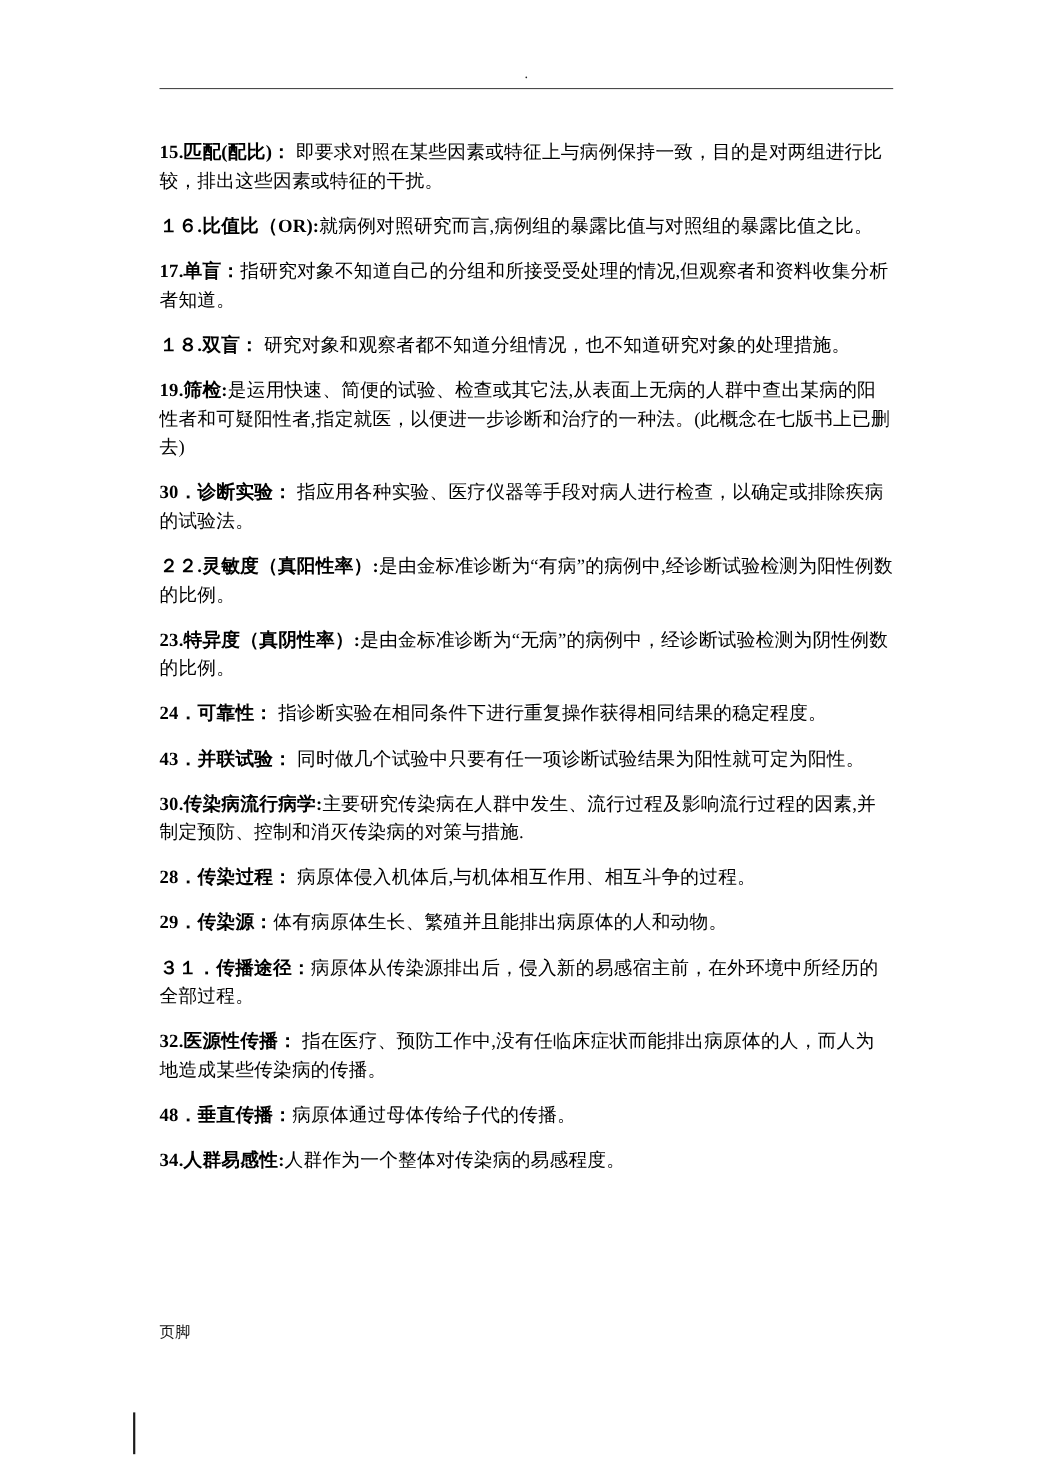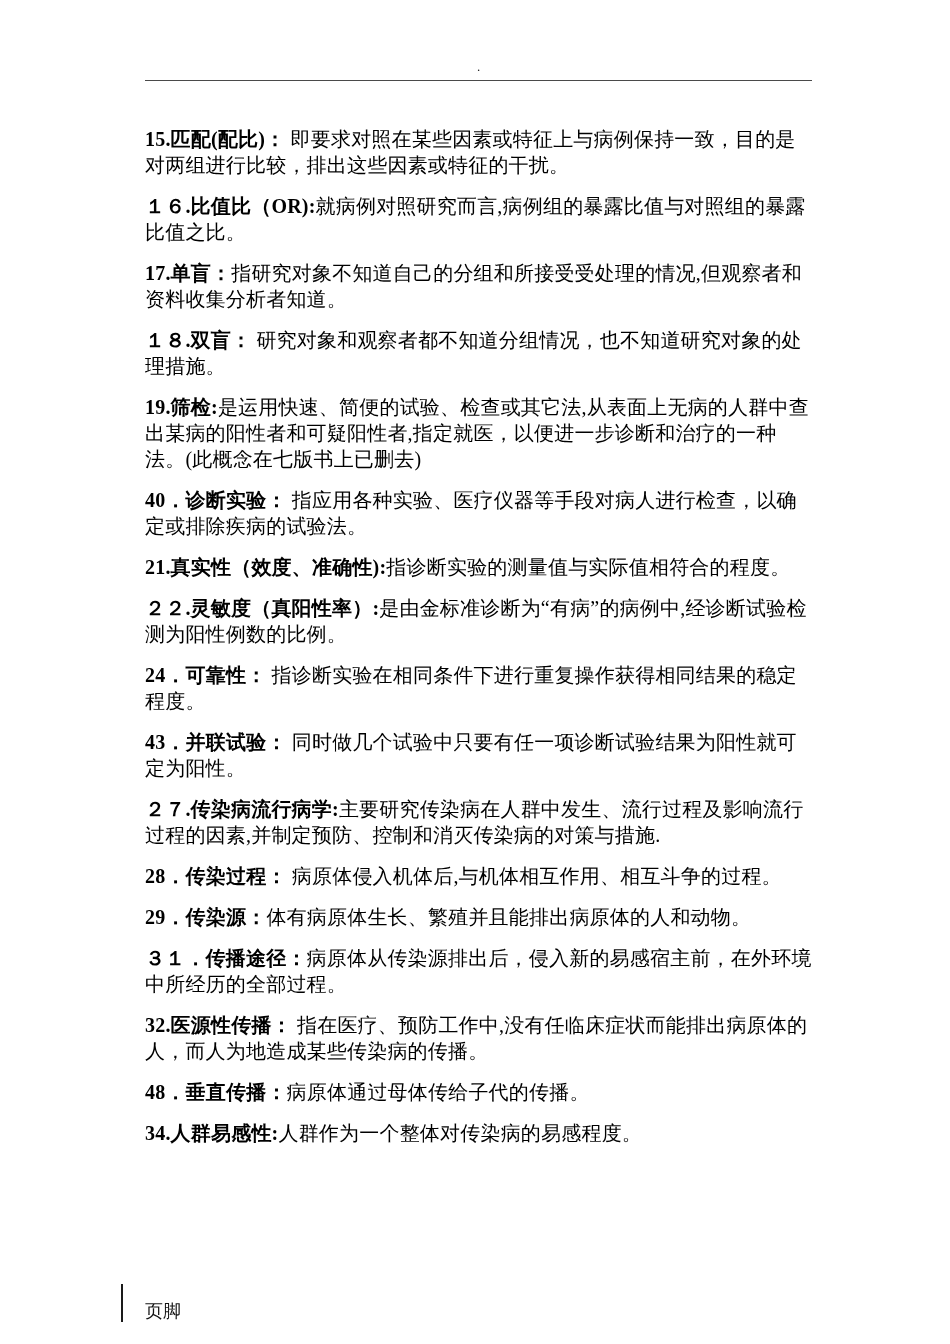--- a/index.html
+++ b/index.html
@@ -34,34 +34,34 @@
     width: 100%;
   }
 
   .content {
     position: absolute;
     left: 145px;
     right: 138px;
     top: 126px;
   }
   .item {
-    font-size: 20px;
+    font-size: 17px;
     line-height: 26px;
     margin-bottom: 15px;
     letter-spacing: 0.2px;
     word-break: break-all;
   }
   .term { font-weight: bold; }
   .def  { font-weight: normal; }
 
   .footer {
     position: absolute;
     left: 145px;
-    top: 1302px;
-    font-size: 18px;
+    top: 1203px;
+    font-size: 14px;
     line-height: 18px;
     color: #111;
     text-align: right;
   }
   .caret {
     position: absolute;
     left: 121px;
     top: 1284px;
     width: 2px;
     height: 38px;
@@ -82,33 +82,33 @@
   <p class="item"><span class="term">15.匹配(配比)：</span><span class="def"> 即要求对照在某些因素或特征上与病例保持一致，目的是对两组进行比较，排出这些因素或特征的干扰。</span></p>
 
   <p class="item"><span class="term">１６.比值比（OR):</span><span class="def">就病例对照研究而言,病例组的暴露比值与对照组的暴露比值之比。</span></p>
 
   <p class="item"><span class="term">17.单盲：</span><span class="def">指研究对象不知道自己的分组和所接受受处理的情况,但观察者和资料收集分析者知道。</span></p>
 
   <p class="item"><span class="term">１８.双盲：</span><span class="def"> 研究对象和观察者都不知道分组情况，也不知道研究对象的处理措施。</span></p>
 
   <p class="item"><span class="term">19.筛检:</span><span class="def">是运用快速、简便的试验、检查或其它法,从表面上无病的人群中查出某病的阳性者和可疑阳性者,指定就医，以便进一步诊断和治疗的一种法。(此概念在七版书上已删去)</span></p>
 
-  <p class="item"><span class="term">40．诊断实验：</span><span class="def"> 指应用各种实验、医疗仪器等手段对病人进行检查，以确定或排除疾病的试验法。</span></p>
+  <p class="item"><span class="term">30．诊断实验：</span><span class="def"> 指应用各种实验、医疗仪器等手段对病人进行检查，以确定或排除疾病的试验法。</span></p>
 
-  <p class="item"><span class="term">21.真实性（效度、准确性):</span><span class="def">指诊断实验的测量值与实际值相符合的程度。</span></p>
 
   <p class="item"><span class="term">２２.灵敏度（真阳性率）:</span><span class="def">是由金标准诊断为“有病”的病例中,经诊断试验检测为阳性例数的比例。</span></p>
 
+  <p class="item"><span class="term">23.特异度（真阴性率）:</span><span class="def">是由金标准诊断为“无病”的病例中，经诊断试验检测为阴性例数的比例。</span></p>
 
   <p class="item"><span class="term">24．可靠性：</span><span class="def"> 指诊断实验在相同条件下进行重复操作获得相同结果的稳定程度。</span></p>
 
   <p class="item"><span class="term">43．并联试验：</span><span class="def"> 同时做几个试验中只要有任一项诊断试验结果为阳性就可定为阳性。</span></p>
 
 
-  <p class="item"><span class="term">２７.传染病流行病学:</span><span class="def">主要研究传染病在人群中发生、流行过程及影响流行过程的因素,并制定预防、控制和消灭传染病的对策与措施.</span></p>
+  <p class="item"><span class="term">30.传染病流行病学:</span><span class="def">主要研究传染病在人群中发生、流行过程及影响流行过程的因素,并制定预防、控制和消灭传染病的对策与措施.</span></p>
 
   <p class="item"><span class="term">28．传染过程：</span><span class="def"> 病原体侵入机体后,与机体相互作用、相互斗争的过程。</span></p>
 
   <p class="item"><span class="term">29．传染源：</span><span class="def">体有病原体生长、繁殖并且能排出病原体的人和动物。</span></p>
 
 
   <p class="item"><span class="term">３１．传播途径：</span><span class="def">病原体从传染源排出后，侵入新的易感宿主前，在外环境中所经历的全部过程。</span></p>
 
   <p class="item"><span class="term">32.医源性传播：</span><span class="def"> 指在医疗、预防工作中,没有任临床症状而能排出病原体的人，而人为地造成某些传染病的传播。</span></p>
 

